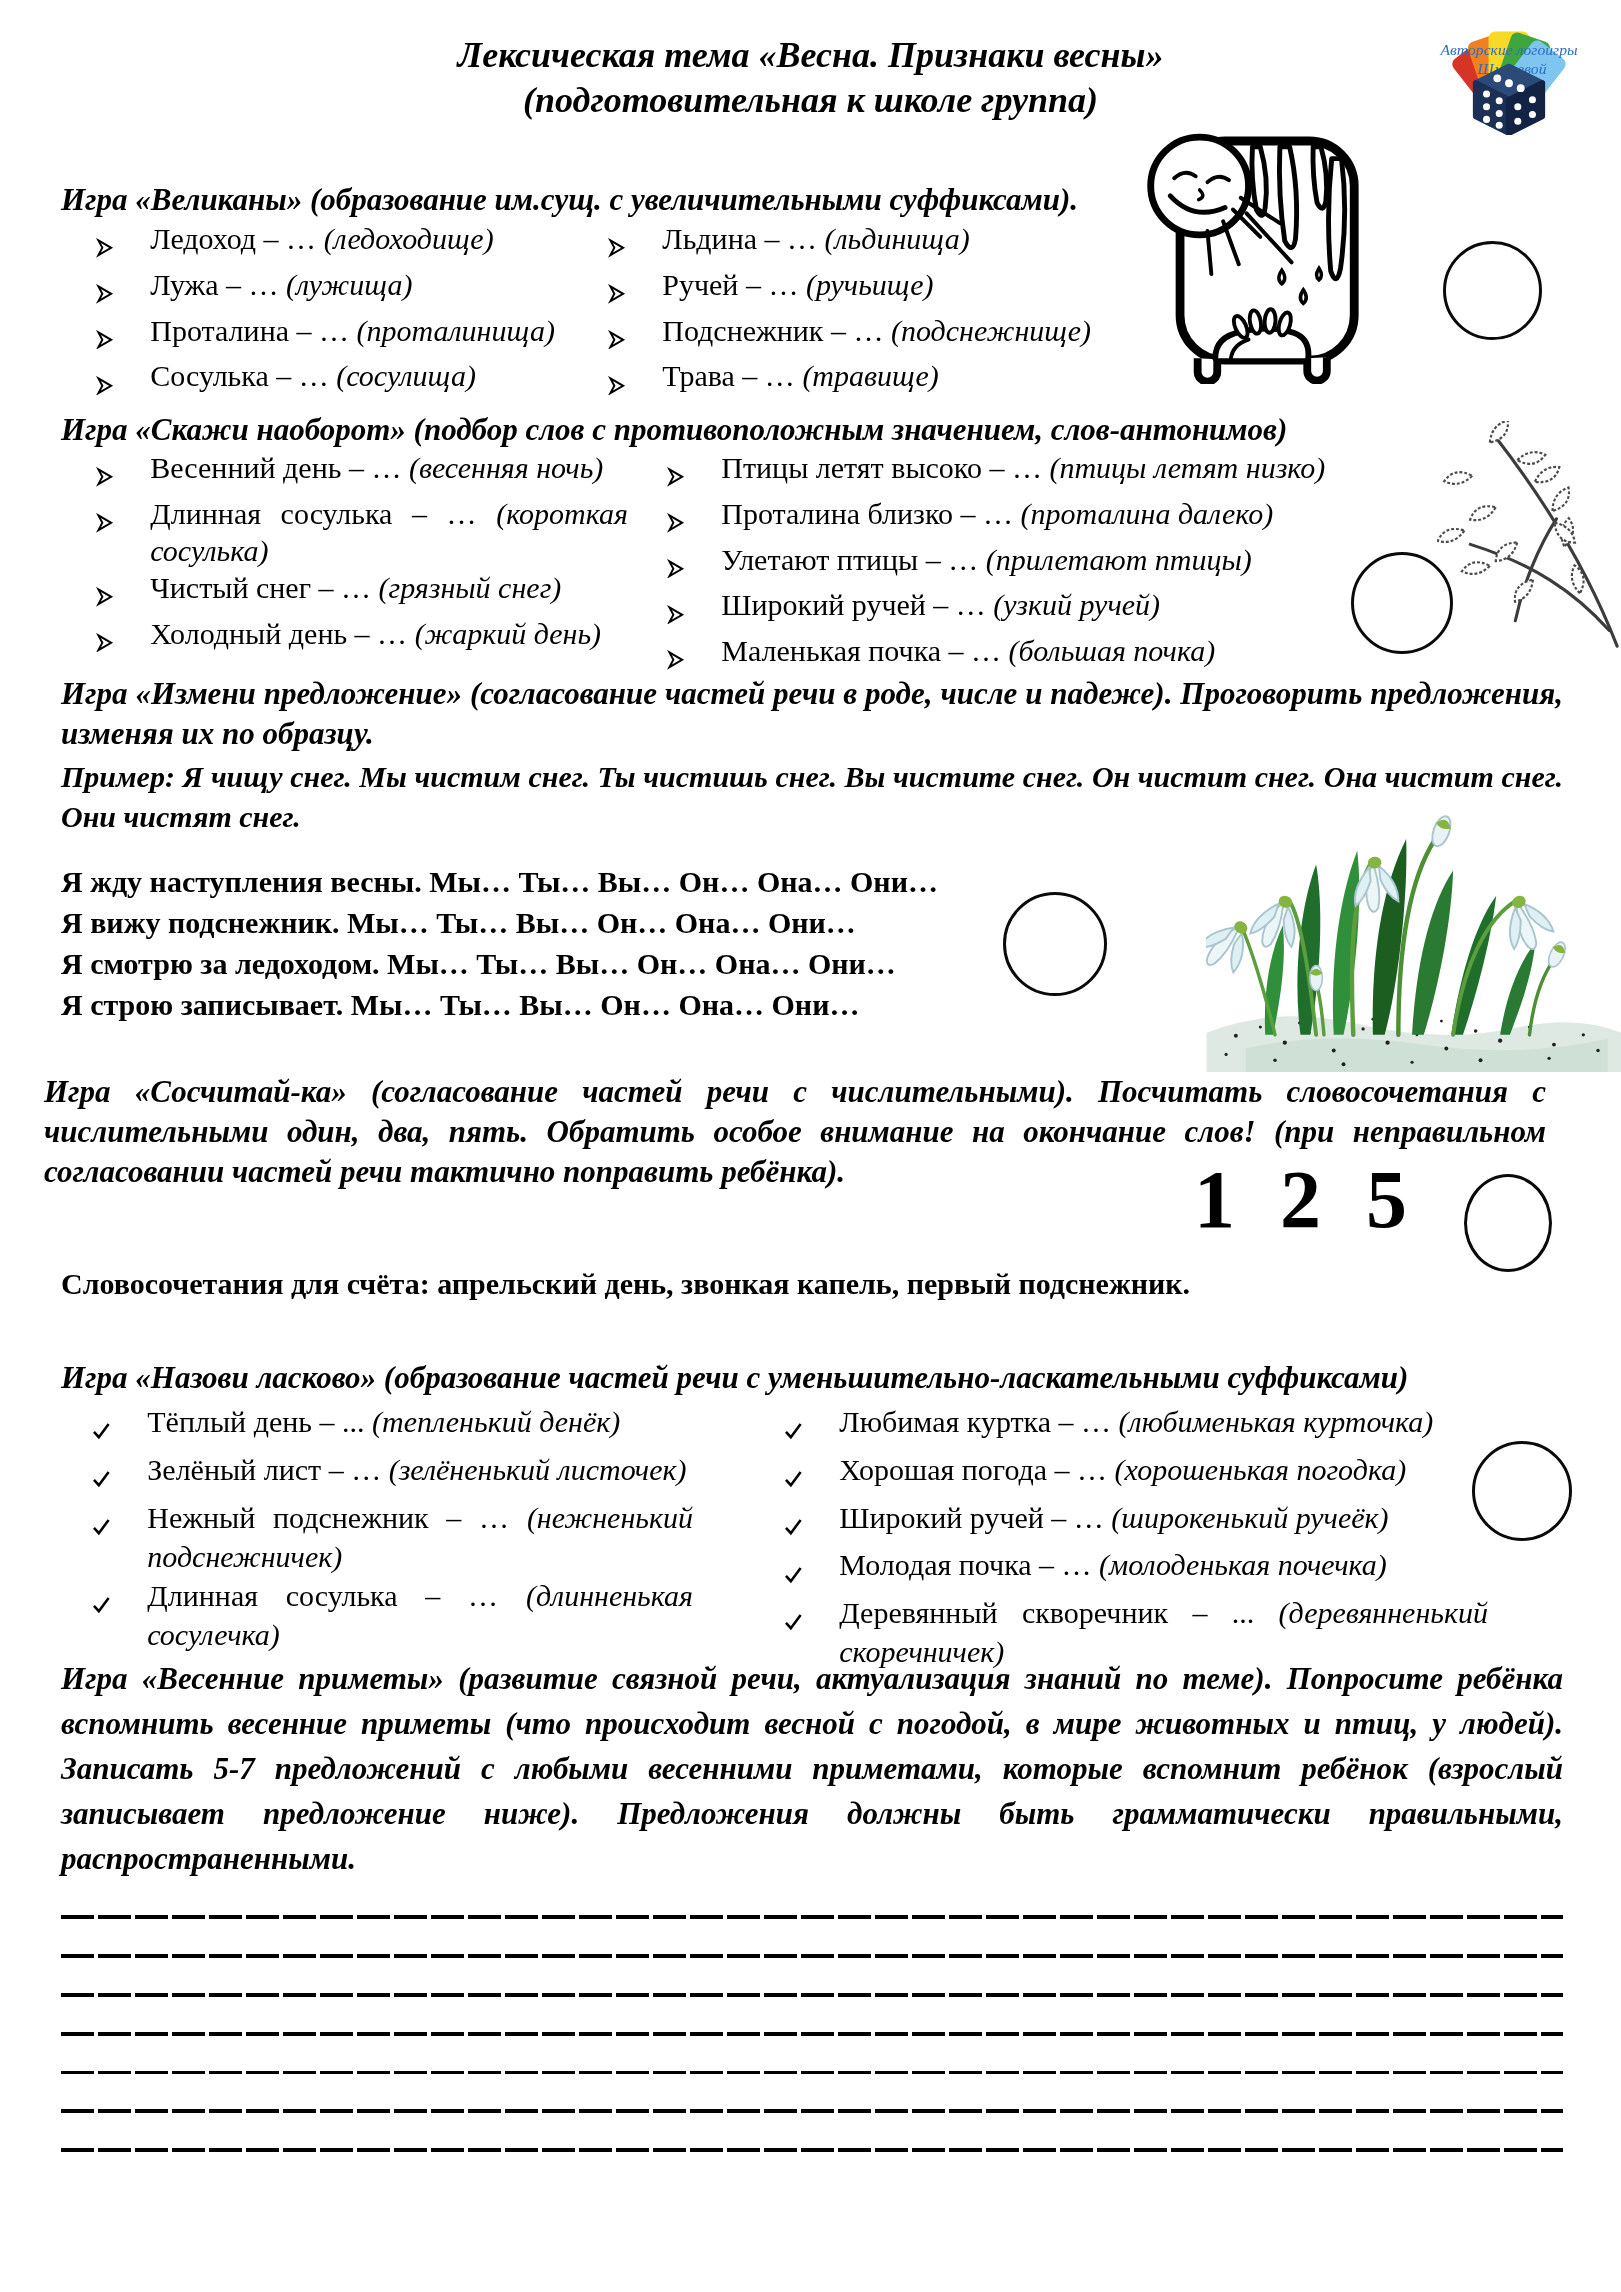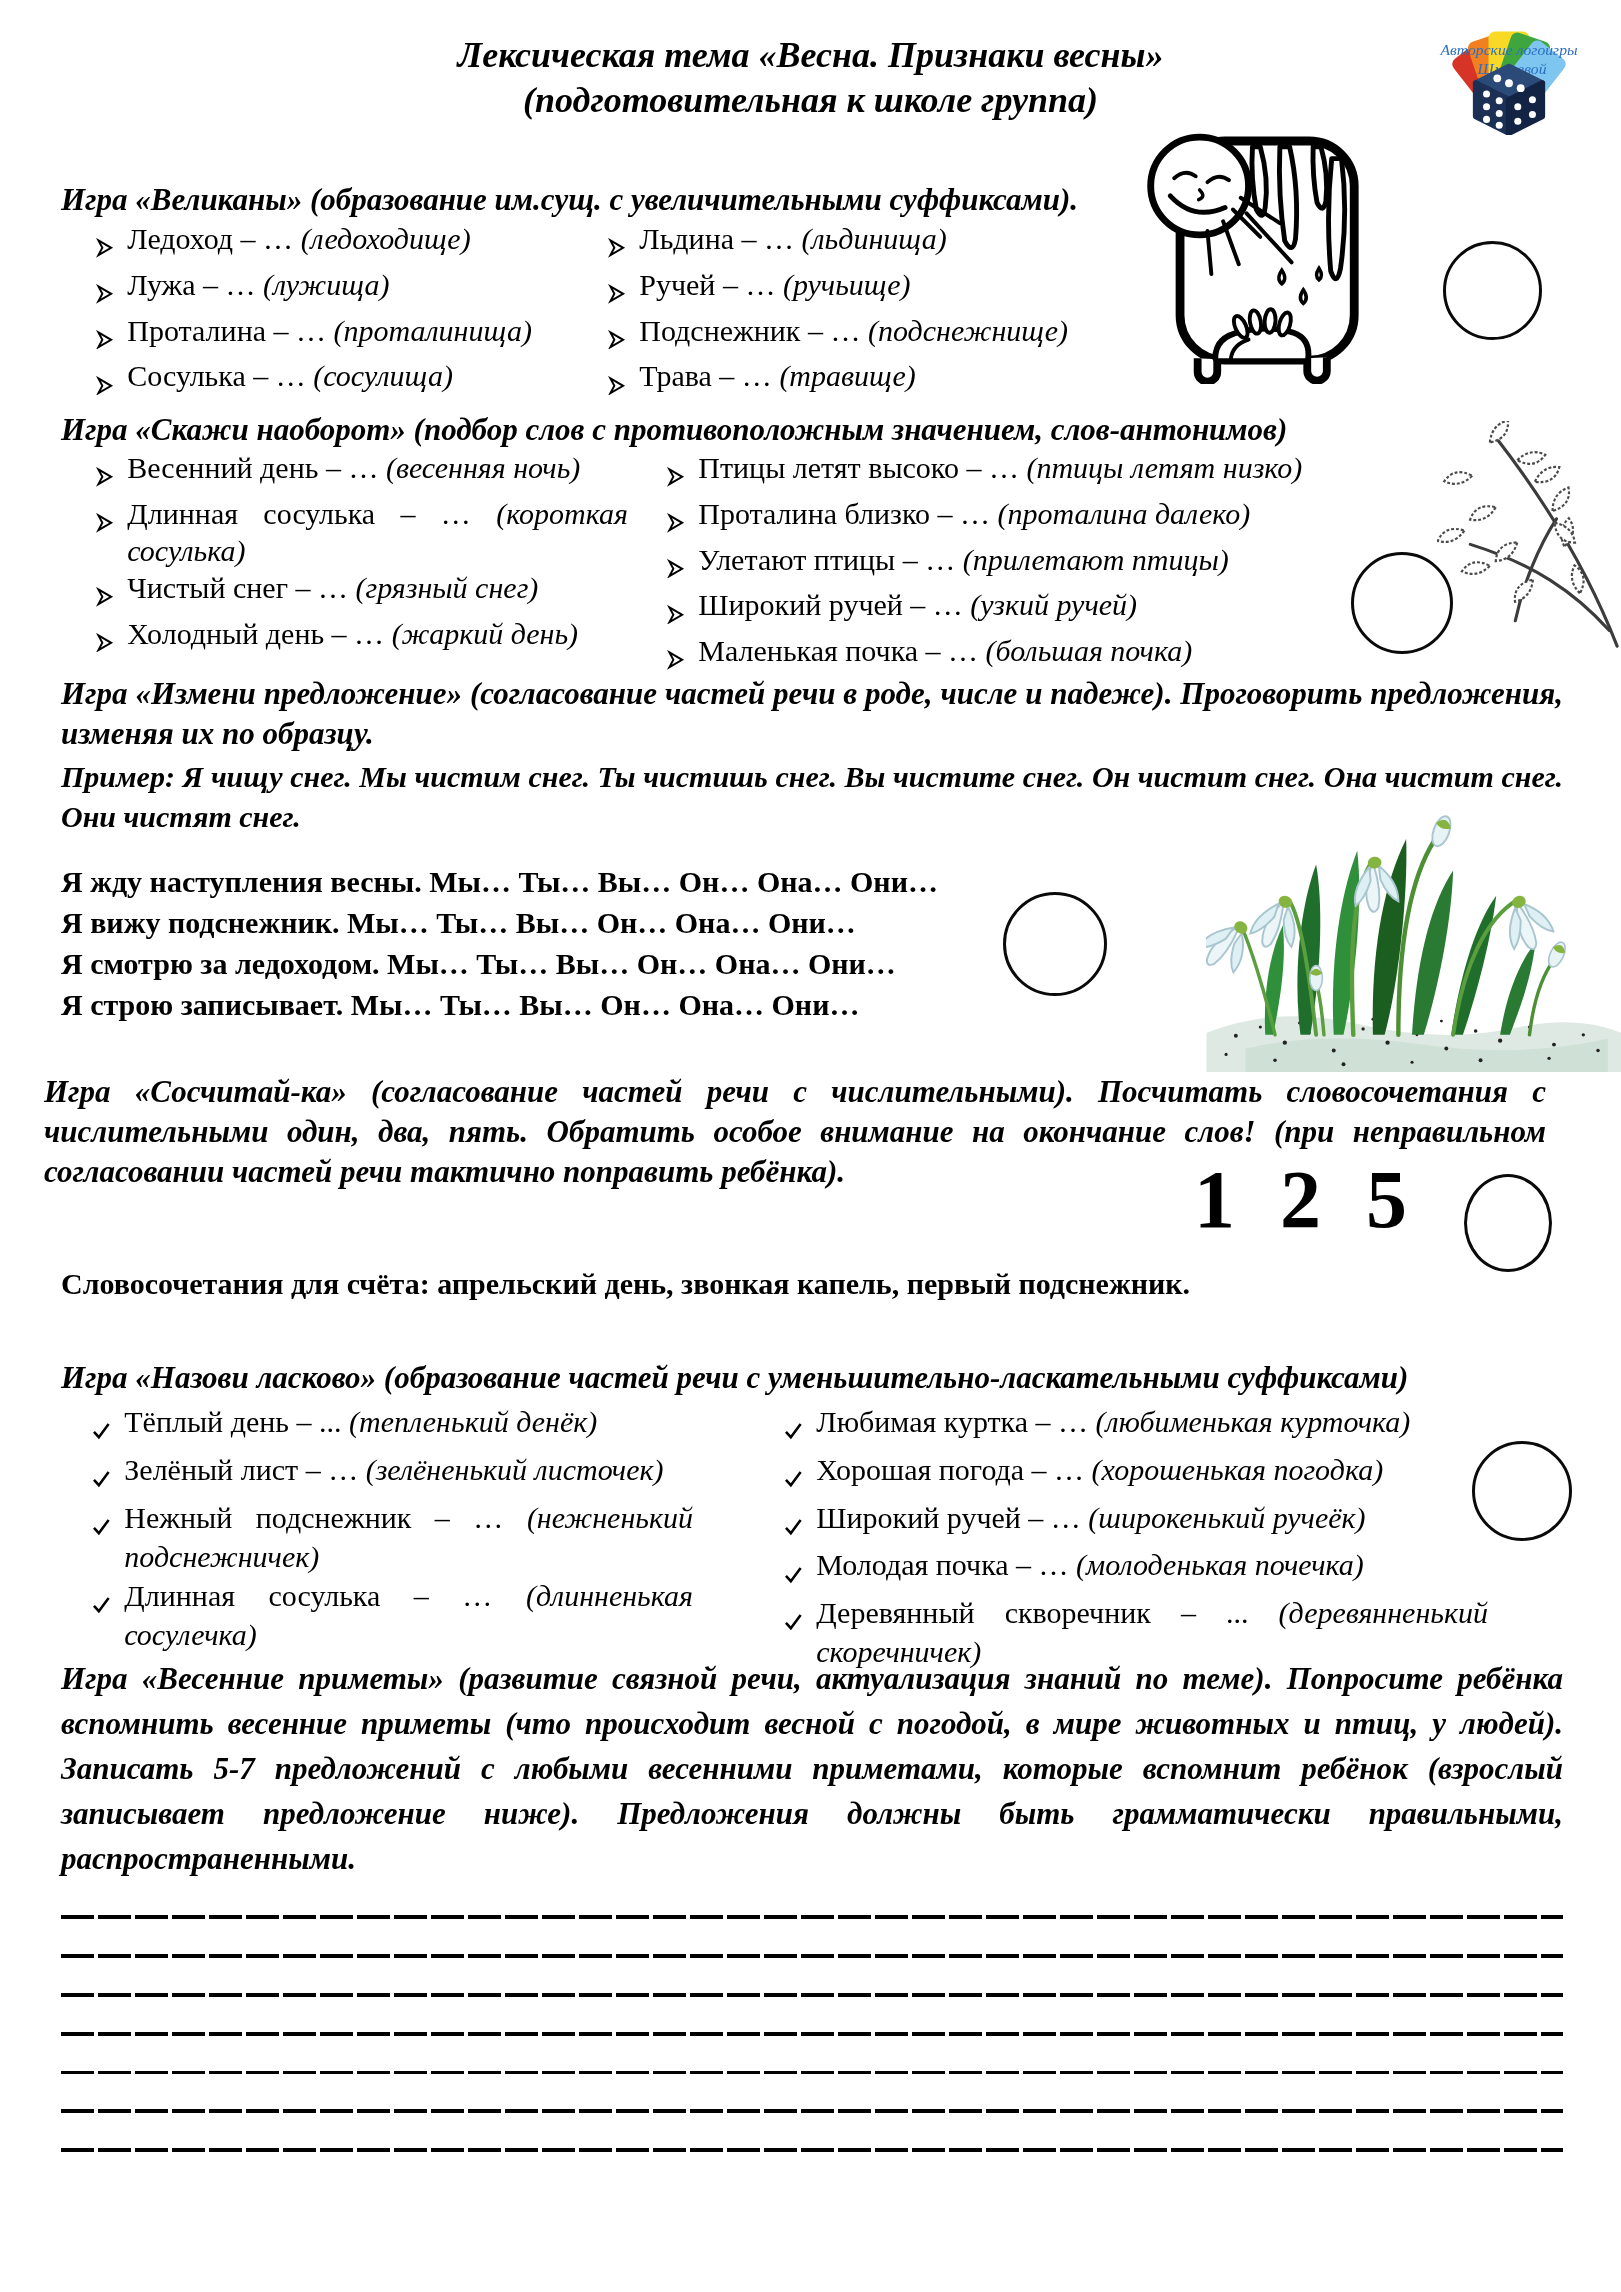--- a/index.html
+++ b/index.html
@@ -8,21 +8,21 @@
     position:relative; width:1621px; height:2293px; background:#fff;
     font-family:"Liberation Serif", serif; color:#000; overflow:hidden;
   }
   .title {
     position:absolute; top:33px; left:0; width:100%; text-align:center;
     font-size:36px; font-weight:700; font-style:italic; line-height:45px;
   }
   .h { position:absolute; font-weight:700; font-style:italic; font-size:31px; line-height:40px; }
   .just { text-align:justify; }
   ul.items { list-style:none; position:absolute; }
-  li.item { display:flex; align-items:flex-start; font-size:30px; line-height:37px; }
+  li.item { display:flex; align-items:flex-start; font-size:30px; line-height:37px;gap:23px; }
   .s5 li.item { line-height:39px;justify-content:center; }
   .mk { flex:0 0 auto; margin:8.8px 13.7px 0 2px; }
   .txt { text-align:justify; flex:1 1 auto; }
   .para { position:absolute; font-size:30px; line-height:40px;font-weight:bold; }
   .italic { font-style:italic; }
   .sent { line-height:41px; }
   .circle { position:absolute; border:3.4px solid #0a0a0a; border-radius:50%; background:transparent; }
   .nums { position:absolute; left:1194px; top:1159px; display:flex; gap:45px;
           font-size:82px; font-weight:700; line-height:1; }
   .wlines { position:absolute; left:61px; top:1915px; width:1502px; }

